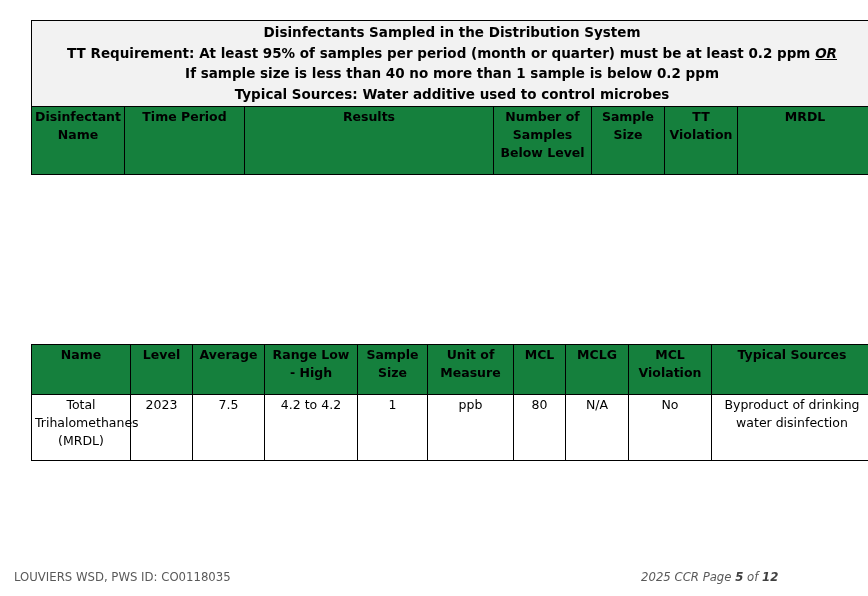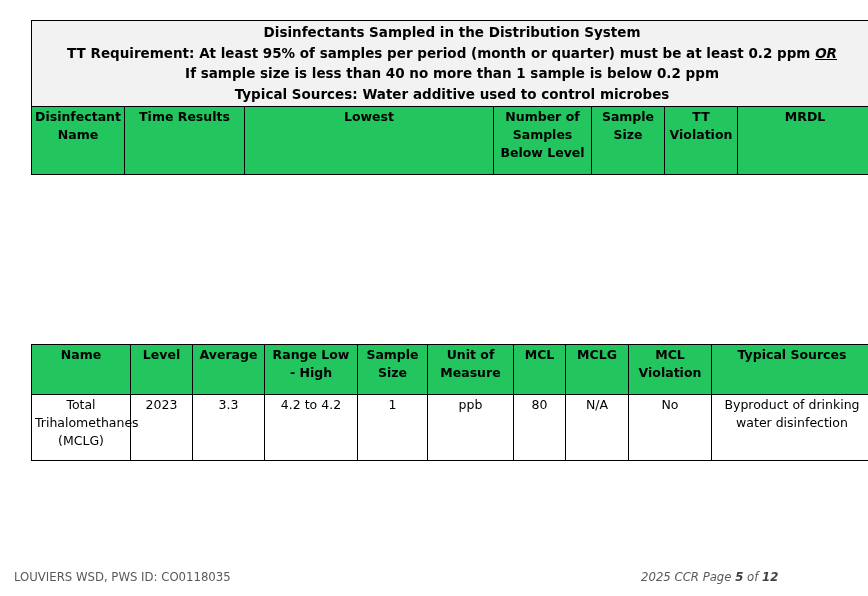--- a/index.html
+++ b/index.html
@@ -1,19 +1,19 @@
 <!DOCTYPE html>
 <html><head>
 <meta charset="utf-8">
 <style>
   html,body{margin:0;padding:0;background:#fff;}
   body{width:868px;height:596px;position:relative;font-family:"DejaVu Sans",sans-serif;color:#000;overflow:hidden;}
   table{border-collapse:collapse;position:absolute;left:13px;table-layout:fixed;margin-left:18px;}
   td,th{border:1px solid #000;font-size:12.5px;line-height:18px;text-align:center;vertical-align:top;padding:1px 3px;}
-  th{background:#22c55e;font-weight:bold;}
+  th{background:#15803d;font-weight:bold;}
   .caption{background:#f2f2f2;font-weight:bold;font-size:13.5px;line-height:20.5px;padding:1px 4px 2px;}
   td{background:#fff;font-weight:normal;}
   .ul{font-style:italic;text-decoration:underline;}
   #t1{top:20px;width:841px;}
   #t2{top:344px;width:841px;}
   .footer{position:absolute;top:569px;font-size:13px;color:#595959;font-family:"DejaVu Sans Condensed","DejaVu Sans",sans-serif;}
   .footer b{color:#404040;}
 </style>
 </head>
 <body>
@@ -32,22 +32,22 @@
       <tr>
     <th colspan="7" class="caption">
       <div>Disinfectants Sampled in the Distribution System</div>
       <div><span>TT Requirement: At least 95% of samples per period (month or quarter) must be at least 0.2 ppm </span><span class="ul">OR</span></div>
       <div>If sample size is less than 40 no more than 1 sample is below 0.2 ppm</div>
       <div>Typical Sources: Water additive used to control microbes</div>
     </th>
   </tr>
   <tr style="height:68px">
     <th>Disinfectant Name</th>
-    <th>Time Results</th>
-    <th>Lowest</th>
+    <th>Time Period</th>
+    <th>Results</th>
     <th>Number of Samples Below Level</th>
     <th>Sample Size</th>
     <th>TT Violation</th>
     <th>MRDL</th>
   </tr>
 </tbody>
   </table>
 
 <table id="t2">
   <colgroup>
@@ -69,23 +69,23 @@
     <th>Average</th>
     <th>Range Low - High</th>
     <th>Sample Size</th>
     <th>Unit of Measure</th>
     <th>MCL</th>
     <th>MCLG</th>
     <th>MCL Violation</th>
     <th>Typical Sources</th>
   </tr>
   <tr style="height:66px">
-    <td>Total Trihalomethanes (MCLG)</td>
+    <td>Total Trihalomethanes (MRDL)</td>
     <td>2023</td>
-    <td>3.3</td>
+    <td>7.5</td>
     <td>4.2 to 4.2</td>
     <td>1</td>
     <td>ppb</td>
     <td>80</td>
     <td>N/A</td>
     <td>No</td>
     <td>Byproduct of drinking water disinfection</td>
   </tr>
 </tbody>
   </table>

